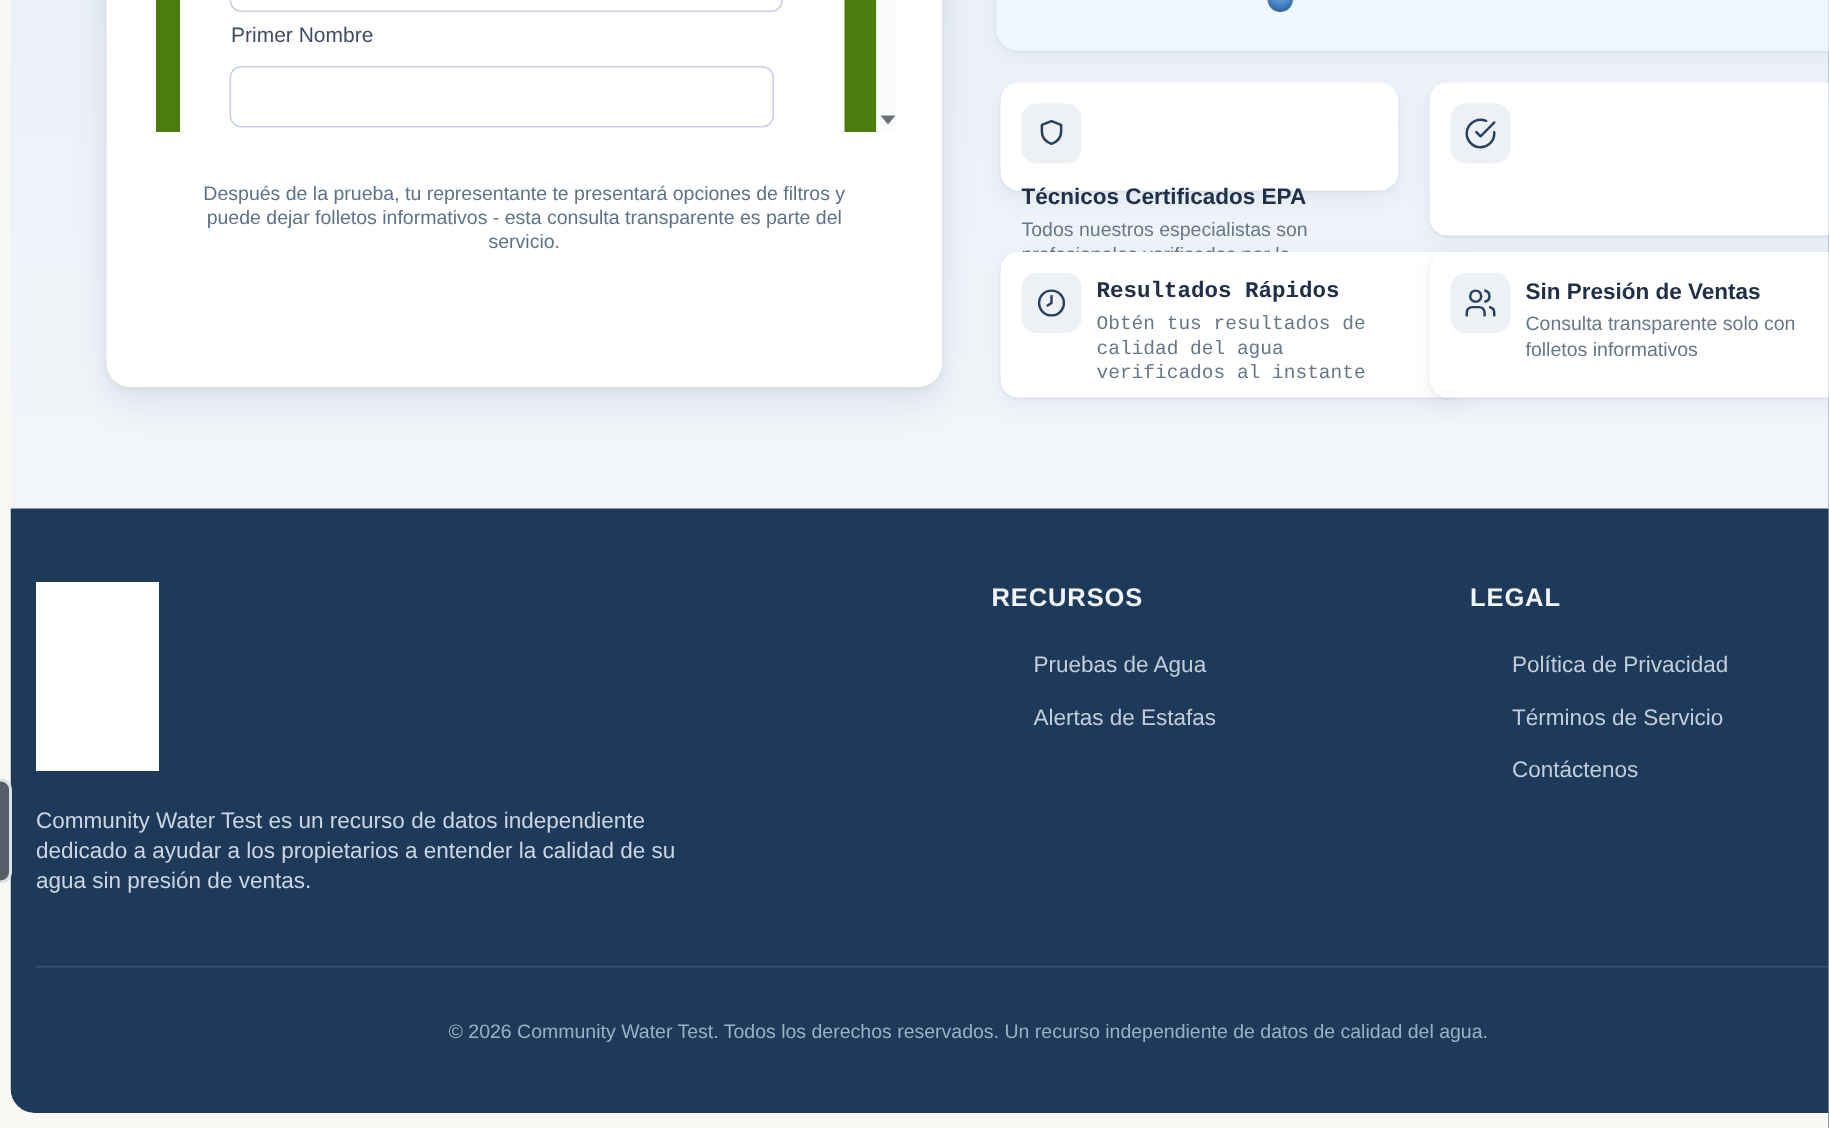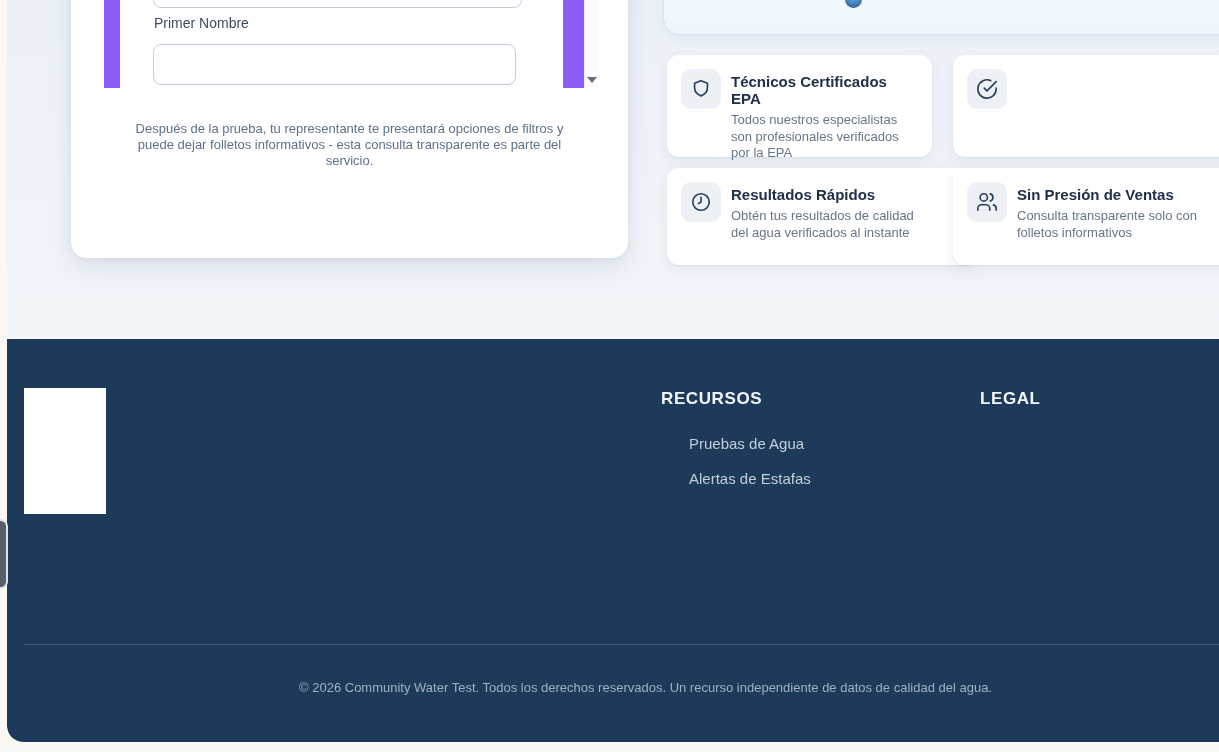--- a/index.html
+++ b/index.html
@@ -15,21 +15,21 @@
   }
 
   
   .form-card{
     position:absolute;left:64px;top:-40px;width:557px;height:298px;
     background:#ffffff;border-radius:16px;
     box-shadow:0 10px 25px rgba(30,60,90,.10),0 2px 6px rgba(30,60,90,.06);
   }
   .scroll-region{
     position:absolute;left:33px;top:40px;width:494px;height:88px;
-    background:#8b5cf6;overflow:hidden;
+    background:#4d7c0f;overflow:hidden;
   }
   .form-col{
     position:absolute;left:16px;top:0;width:443px;height:100%;background:#ffffff;
   }
   .cut-input{
     position:absolute;left:33px;top:-38px;width:363px;height:42px;
     background:#fff;border:1px solid #c6cde8;border-radius:8px;
   }
   .field-label{
     position:absolute;left:34px;top:15px;
@@ -65,23 +65,23 @@
     position:absolute;left:838px;top:-9px;width:17px;height:17px;border-radius:50%;
     background:radial-gradient(circle at 50% 28%,#7fb2e0 0%,#4a86c8 48%,#23507e 100%);
   }
 
   
   .feature-card{
     position:absolute;background:#fff;border-radius:12px;
     box-shadow:0 1px 2px rgba(16,42,67,.06),0 5px 16px rgba(16,42,67,.06);
     box-sizing:border-box;padding:14px;display:flex;gap:10px;align-items:flex-start;
   }
-  .fc-a{left:660px;top:55px;width:265px;height:102px;}
+  .fc-a{left:660px;top:55px;width:265px;height:72px;flex-direction:column;}
   .fc-b{left:946px;top:55px;width:300px;height:102px;}
-  .fc-c{left:660px;top:168px;width:310px;height:97px;}
+  .fc-c{left:660px;top:168px;width:310px;height:97px;font-family:Liberation Mono, monospace;}
   .fc-d{left:946px;top:168px;width:300px;height:97px;}
   .icon-tile{
     width:40px;height:40px;border-radius:10px;background:#edf0f5;flex:none;
     display:flex;align-items:center;justify-content:center;color:#27415f;
   }
   .feature-text{margin-top:4px;}
   .feature-title{margin:0 0 5px;font-size:15px;font-weight:700;color:#203049;}
   .feature-desc{margin:0;font-size:13px;line-height:16.5px;color:#667789;max-width:196px;}
 
   
@@ -181,31 +181,37 @@
       </svg>
     </div>
     <div class="feature-text">
       <h3 class="feature-title">Sin Presión de Ventas</h3>
       <p class="feature-desc">Consulta transparente solo con folletos informativos</p>
     </div>
   </div>
 
   <footer class="footer" style="background:#1e3a5a;">
     <div class="logo-box"></div>
+    <p class="footer-desc">Community Water Test es un recurso de datos independiente dedicado a ayudar a los propietarios a entender la calidad de su agua sin presión de ventas.</p>
 
     <div class="footer-col col-resources">
       <h4 class="col-heading">RECURSOS</h4>
       <ul class="footer-links">
         <li><a class="footer-link">Pruebas de Agua</a></li>
         <li><a class="footer-link">Alertas de Estafas</a></li>
       </ul>
     </div>
 
     <div class="footer-col col-legal">
       <h4 class="col-heading">LEGAL</h4>
+      <ul class="footer-links">
+        <li><a class="footer-link">Política de Privacidad</a></li>
+        <li><a class="footer-link">Términos de Servicio</a></li>
+        <li><a class="footer-link">Contáctenos</a></li>
+      </ul>
     </div>
 
     <div class="footer-divider"></div>
     <p class="copyright">© 2026 Community Water Test. Todos los derechos reservados. Un recurso independiente de datos de calidad del agua.</p>
   </footer>
 
 </div>
 
 <div class="edge-widget"></div>
 

